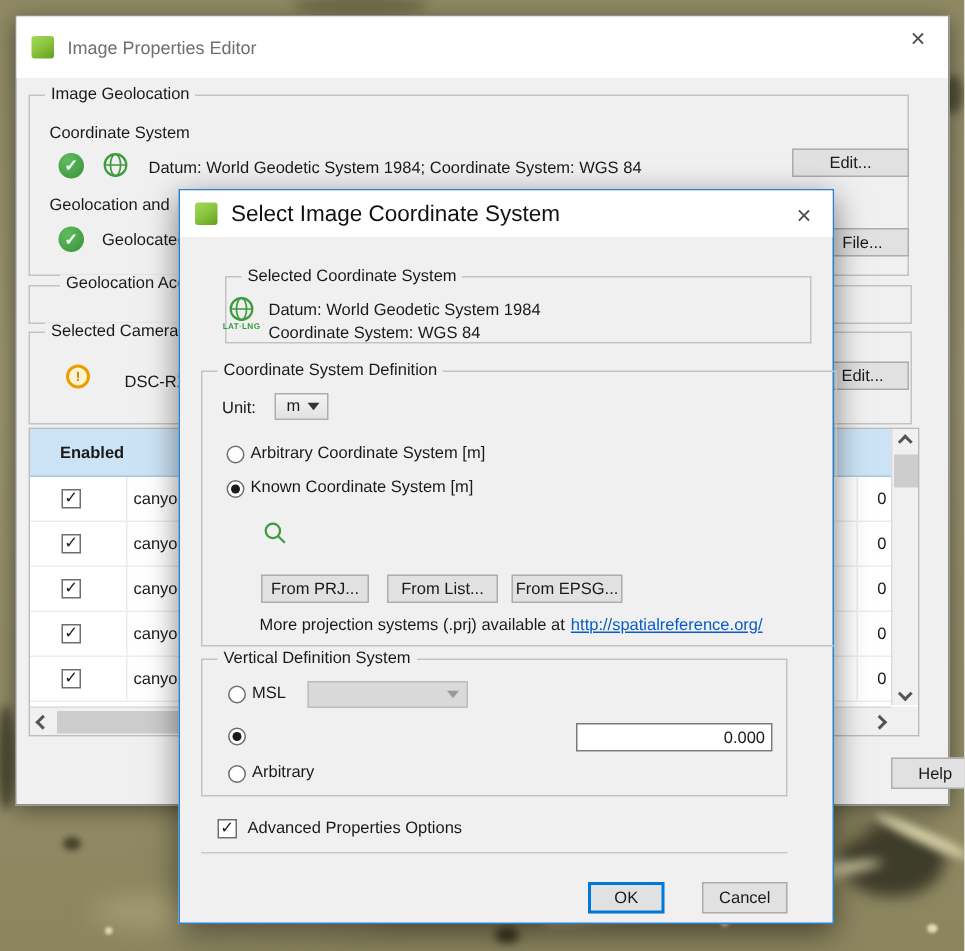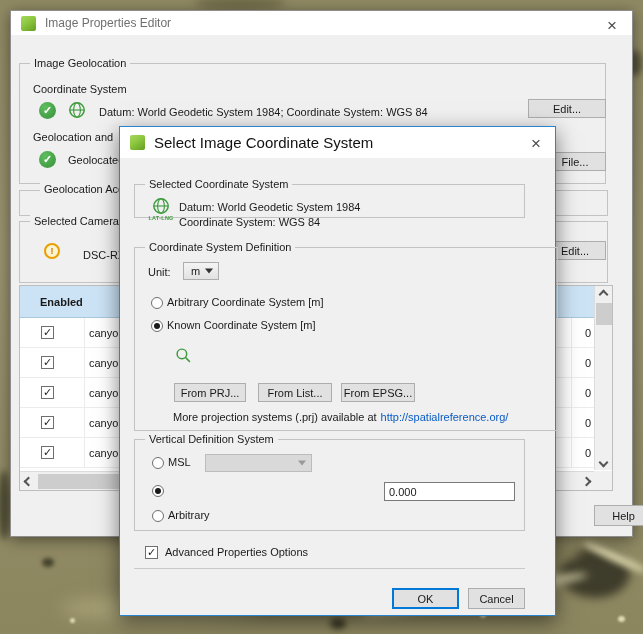--- a/index.html
+++ b/index.html
@@ -6,21 +6,21 @@
   body{font-family:"Liberation Sans",sans-serif;font-size:11px;color:#1a1a1a}
   .stage{position:relative;width:643px;height:634px;overflow:hidden;
          background:linear-gradient(180deg,#8f8963,#9a9370 40%,#8c865f);}
   .ph{position:absolute;border-radius:50%}
   
   .win{position:absolute;left:10px;top:10px;width:623px;height:527px;background:#f0f0f0;
        border:1px solid #8e8e8e;box-shadow:0 3px 14px rgba(0,0,0,.45);z-index:1}
   .dlg{position:absolute;left:119px;top:126px;width:437px;height:490px;background:#f0f0f0;
        border:1px solid #2a83cf;box-shadow:0 6px 20px rgba(0,0,0,.5);z-index:10}
   .tbar{position:absolute;left:0;top:0;right:0;background:#fff;display:flex;align-items:center;gap:9px;padding-left:10px}
-  .win .tbar{height:24px}
+  .win .tbar{height:41px}
   .dlg .tbar{height:31px}
   .logo{width:15px;height:15px;border-radius:2px;flex:0 0 auto;
         background:linear-gradient(145deg,#a6d85a 0%,#8cc63f 45%,#639f20 100%)}
   .wtitle{font-size:12px;color:#6f6f6f;white-space:nowrap}
   .dtitle{font-size:15px;color:#111;white-space:nowrap}
   .xbtn{position:absolute;top:2px;width:26px;height:25px;display:flex;align-items:center;justify-content:center;
         color:#4c4c4c;font-size:17px;line-height:1;cursor:default}
   .xbtn::after{content:"×"}
   .lbl{position:absolute;line-height:13px;white-space:nowrap}
   .grp{position:absolute;border:1px solid #c3c3c3}
@@ -45,21 +45,21 @@
       font-size:11px;line-height:11px;text-align:center}
   .cb.checked::after{content:"✓"}
   .combo{position:absolute;background:linear-gradient(#f4f4f4,#e2e2e2);border:1px solid #adadad;
          display:flex;align-items:center;padding-left:7px;font-size:11px}
   .combo .arr{position:absolute;right:5px;top:50%;transform:translateY(-50%);width:0;height:0;
               border-left:4px solid transparent;border-right:4px solid transparent;border-top:5px solid #333}
   .combo.dis{background:#d9d9d9;border-color:#bcbcbc;color:#9a9a9a}
   .combo.dis .arr{border-top-color:#9a9a9a}
   .tfield{position:absolute;border:1px solid #7a7a7a;background:#fff;padding:0 4px;
           font:11px "Liberation Sans",sans-serif;color:#1a1a1a}
-  .link{color:#0a5bc4;}
+  .link{color:#0a5bc4;text-decoration:underline}
   .sep{position:absolute;border-top:1px solid #c9c9c9}
   
   .tablewrap{position:absolute;left:8px;top:274px;width:594px;height:206px;border:1px solid #bdbdbd;background:#fff}
   .thead{position:absolute;left:0;top:0;width:575px;height:32px;background:#cbe3f5;border-bottom:1px solid #a8c8de;
          font-weight:bold;display:flex;align-items:center;padding-left:20px}
   .trow{position:absolute;left:0;width:575px;height:30px;border-bottom:1px solid #ececec;display:flex;align-items:stretch;background:#fff}
   .cellcb{width:65px;border-right:1px solid #ececec;position:relative}
   .cellcb .cb{left:21px;top:8px}
   .cellname{flex:1;display:flex;align-items:center;padding-left:4px;border-right:1px solid #ececec;overflow:hidden}
   .cellval{width:23px;display:flex;align-items:center;justify-content:flex-end;padding-right:4px}
@@ -207,21 +207,21 @@
       </div>
   </div>
 
   <div class="dlg">
     <div class="tbar">
       <div class="logo"></div>
       <span class="dtitle">Select Image Coordinate System</span>
     </div>
     <div class="xbtn" style="right:6px;top:4px"></div>
 
-    <div class="grp" style="left:14px;top:57px;width:391px;height:34px">
+    <div class="grp" style="left:30px;top:57px;width:391px;height:45px">
       <span class="glabel">Selected Coordinate System</span>
     </div>
     <div class="latlng" style="left:26px;top:70px">
       <svg width="18" height="18" viewBox="0 0 16 16" style="margin:0 auto">
           <circle cx="8" cy="8" r="6.4" fill="none" stroke="#3d9a3d" stroke-width="1.3"></circle>
           <ellipse cx="8" cy="8" rx="3" ry="6.4" fill="none" stroke="#3d9a3d" stroke-width="1"></ellipse>
           <line x1="1.6" y1="8" x2="14.4" y2="8" stroke="#3d9a3d" stroke-width="1"></line>
         </svg>
       <div class="latcap">LAT·LNG</div>
     </div>
@@ -262,29 +262,29 @@
 
     <div class="grp" style="left:14px;top:312px;width:391px;height:92px">
       <span class="glabel">Vertical Definition System</span>
     </div>
     <div class="radio" style="left:32px;top:330px"></div>
     <span class="lbl" style="left:48px;top:329px">MSL</span>
     <div class="combo dis" style="left:85px;top:327px;width:107px;height:18px">
       <span class="arr"></span>
     </div>
     <div class="radio sel" style="left:32px;top:358px"></div>
-    <input class="tfield" style="left: 264px; top: 355px; width: 131px; height: 19px;" value="0.000">
+    <input class="tfield" style="left: 264px; top: 355px; width: 131px; height: 19px; text-align: right;" value="0.000">
     <div class="radio" style="left:32px;top:383px"></div>
     <span class="lbl" style="left:48px;top:382px">Arbitrary</span>
 
     <div class="cb checked" style="left:25px;top:419px"></div>
     <span class="lbl" style="left:45px;top:419px">Advanced Properties Options</span>
 
     <div class="sep" style="left:14px;top:441px;width:391px"></div>
 
-    <div class="btn def" style="left:272px;top:461px;width:67px;height:21px">
+    <div class="btn def" style="left:272px;top:461px;width:51px;height:21px">
         <span>OK</span>
       </div>
     <div class="btn" style="left:348px;top:461px;width:57px;height:21px">
         <span>Cancel</span>
       </div>
   </div>
 </div>
 
 </body></html>

